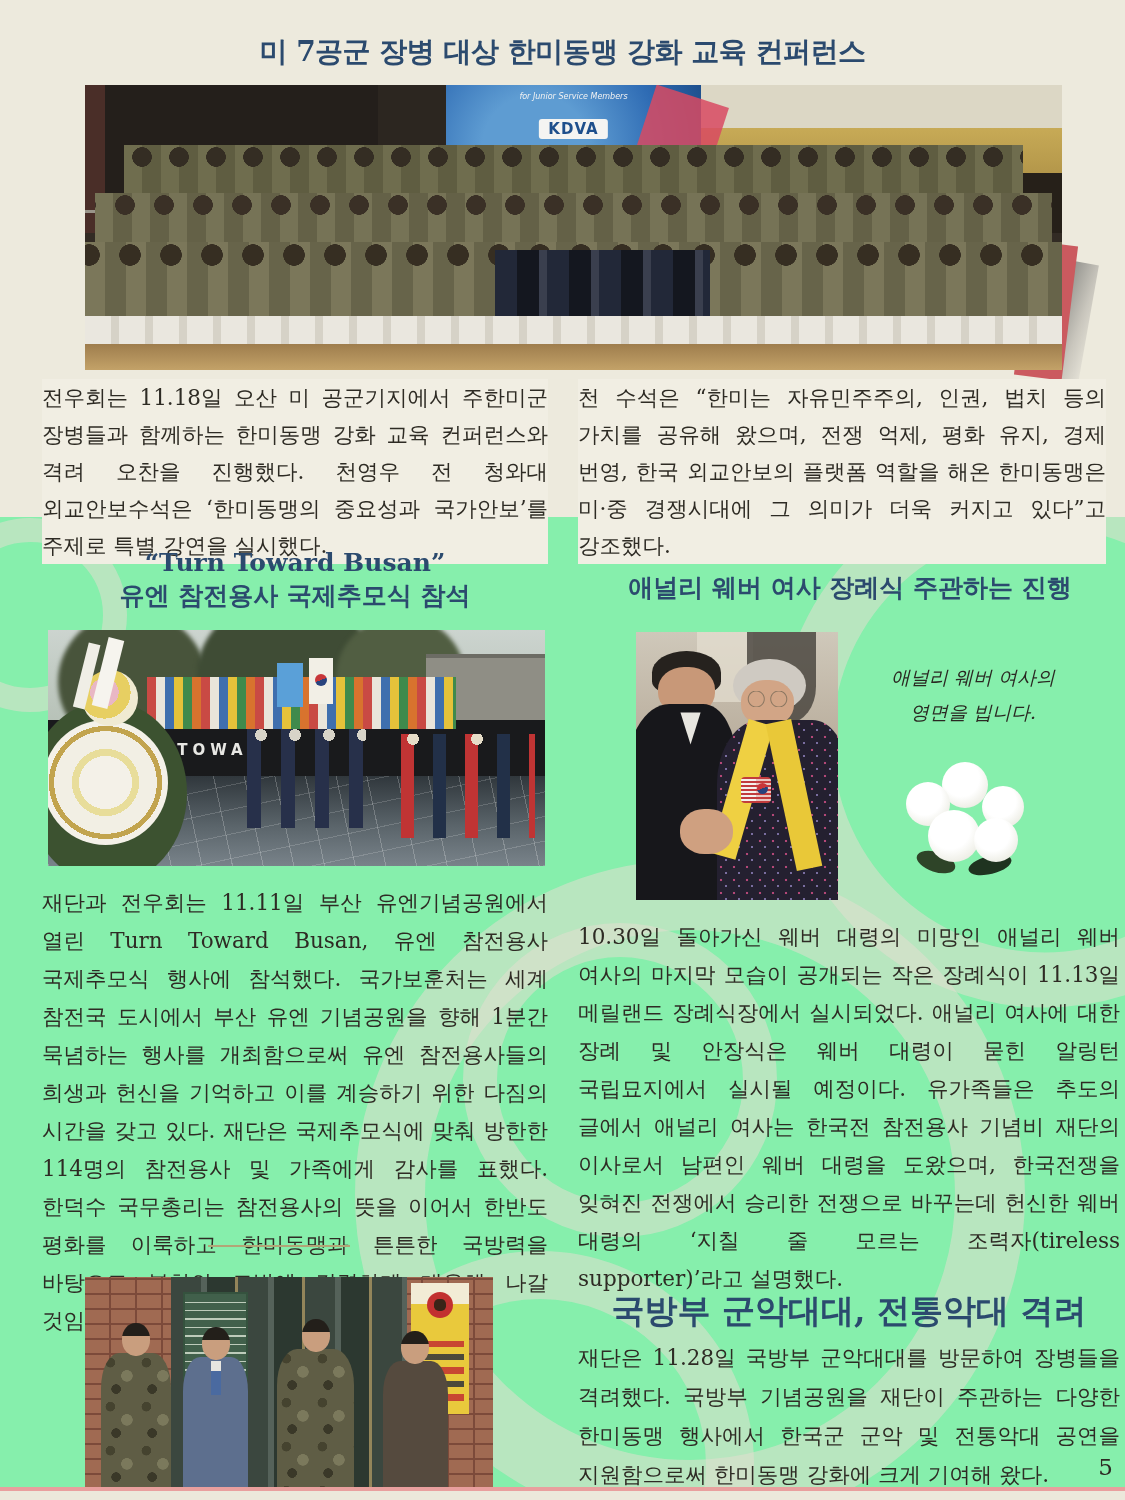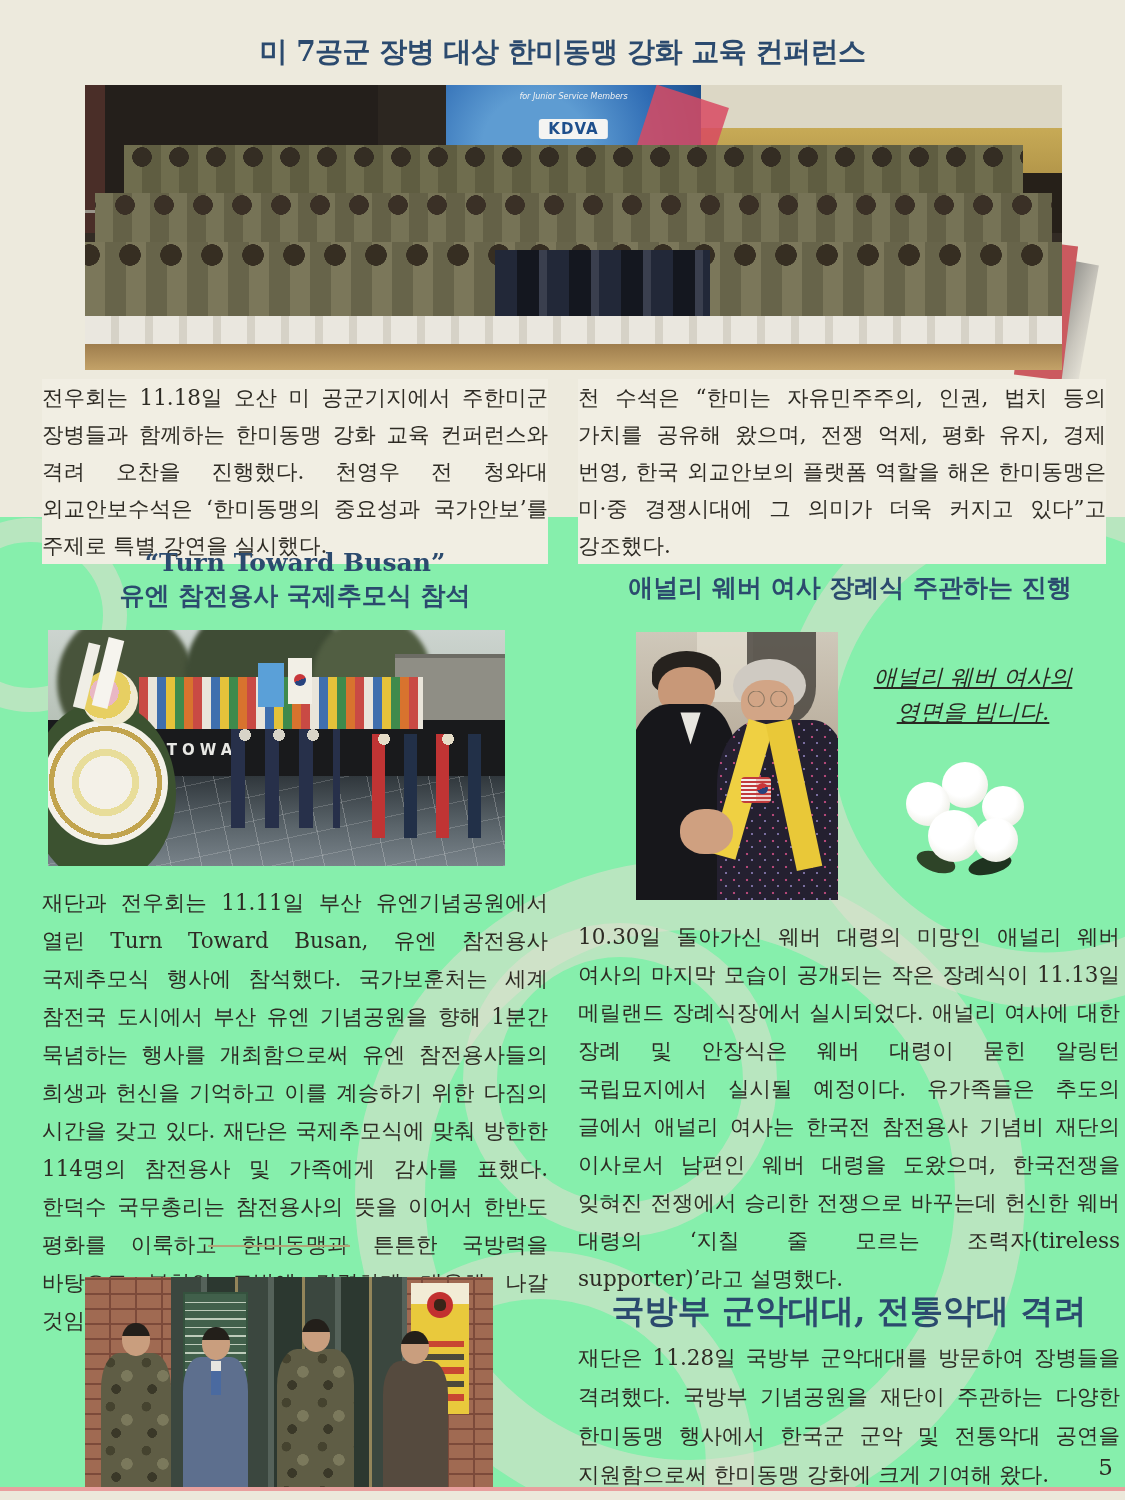--- a/index.html
+++ b/index.html
@@ -26,21 +26,21 @@
     text-align:justify;word-break:keep-all;color:#2e2b24;
   }
   .p-conf-left{left:42px;top:379px;width:506px;background:#f1eee3;}
   .p-conf-right{left:578px;top:379px;width:528px;background:#f1eee3;}
   .p-busan{left:42px;top:884px;width:506px;line-height:38px;}
   .p-weber{left:578px;top:918px;width:542px;line-height:38px;}
   .p-band{left:578px;top:1338px;width:542px;line-height:39px;}
 
   .memorial-note{
     position:absolute;left:848px;top:660px;width:250px;z-index:3;text-align:center;
-    font-size:23px;font-style:italic;line-height:35px;color:#2a2822;text-decoration:underline;
+    font-size:19px;font-style:italic;line-height:35px;color:#2a2822;
   }
   .divider{position:absolute;left:208px;top:1245px;width:142px;height:2px;background:#b2a577;z-index:3;}
   .page-number{position:absolute;right:12px;top:1454px;font-size:23px;color:#2e2b24;z-index:4;}
   .footer-line{position:absolute;left:0;top:1487px;width:1125px;height:4px;background:#e99f9e;z-index:4;}
   .footer-strip{position:absolute;left:0;top:1491px;width:1125px;height:9px;background:#ece8db;z-index:3;}
 
   
   .deco-red{position:absolute;left:1022px;top:243px;width:48px;height:135px;background:#cb5a5f;transform:rotate(7deg);z-index:2;}
   .deco-shadow{position:absolute;left:1060px;top:262px;width:28px;height:128px;transform:rotate(10deg);
     background:linear-gradient(100deg,#8e8e89 0%,#c9c6bd 60%,#e6e3d8 100%);z-index:2;}
@@ -75,21 +75,21 @@
     repeating-linear-gradient(90deg,#7b775a 0 20px,#67644a 20px 41px);
     background-size:41px 100%,auto;background-position:25px 0,0 0;}
   .gp-suits{position:absolute;left:42%;top:58%;width:22%;height:26%;z-index:3;
     background:repeating-linear-gradient(90deg,#222838 0 22px,#14171f 22px 44px,#3a3f4e 44px 52px);}
   .gp-chairs{position:absolute;left:0;right:0;top:81%;height:13%;z-index:4;
     background:repeating-linear-gradient(90deg,#eae7df 0 26px,#d6d2c7 26px 34px);}
   .gp-floor{position:absolute;left:0;right:0;top:91%;height:9%;z-index:5;
     background:linear-gradient(180deg,#9e7d4d,#c3a268);}
 
   
-  .photo-busan{left:48px;top:630px;width:457px;height:236px;background:#b9c2b7;}
+  .photo-busan{left:48px;top:630px;width:497px;height:236px;background:#b9c2b7;}
   .mp-sky{position:absolute;inset:0;height:45%;
     background:linear-gradient(180deg,#ccd4cf 0%,#b4bfb4 100%);}
   .mp-tree{position:absolute;border-radius:50%;background:#48543b;filter:blur(2px);}
   .mp-tree1{left:2%;top:-8%;width:30%;height:60%;}
   .mp-tree2{left:30%;top:-14%;width:36%;height:66%;background:#3f4c35;}
   .mp-tree3{left:58%;top:-6%;width:26%;height:52%;background:#515e42;}
   .mp-building{position:absolute;left:76%;top:10%;width:24%;height:32%;background:#8f8e85;border-top:4px solid #6c6c64;}
   .mp-wall{position:absolute;left:0;top:38%;width:100%;height:28%;background:#191a1c;}
   .mp-towa{position:absolute;left:26%;top:47%;color:#e8e8e4;font-weight:bold;font-size:15px;
     letter-spacing:5px;font-family:"DejaVu Sans",sans-serif;z-index:4;}

